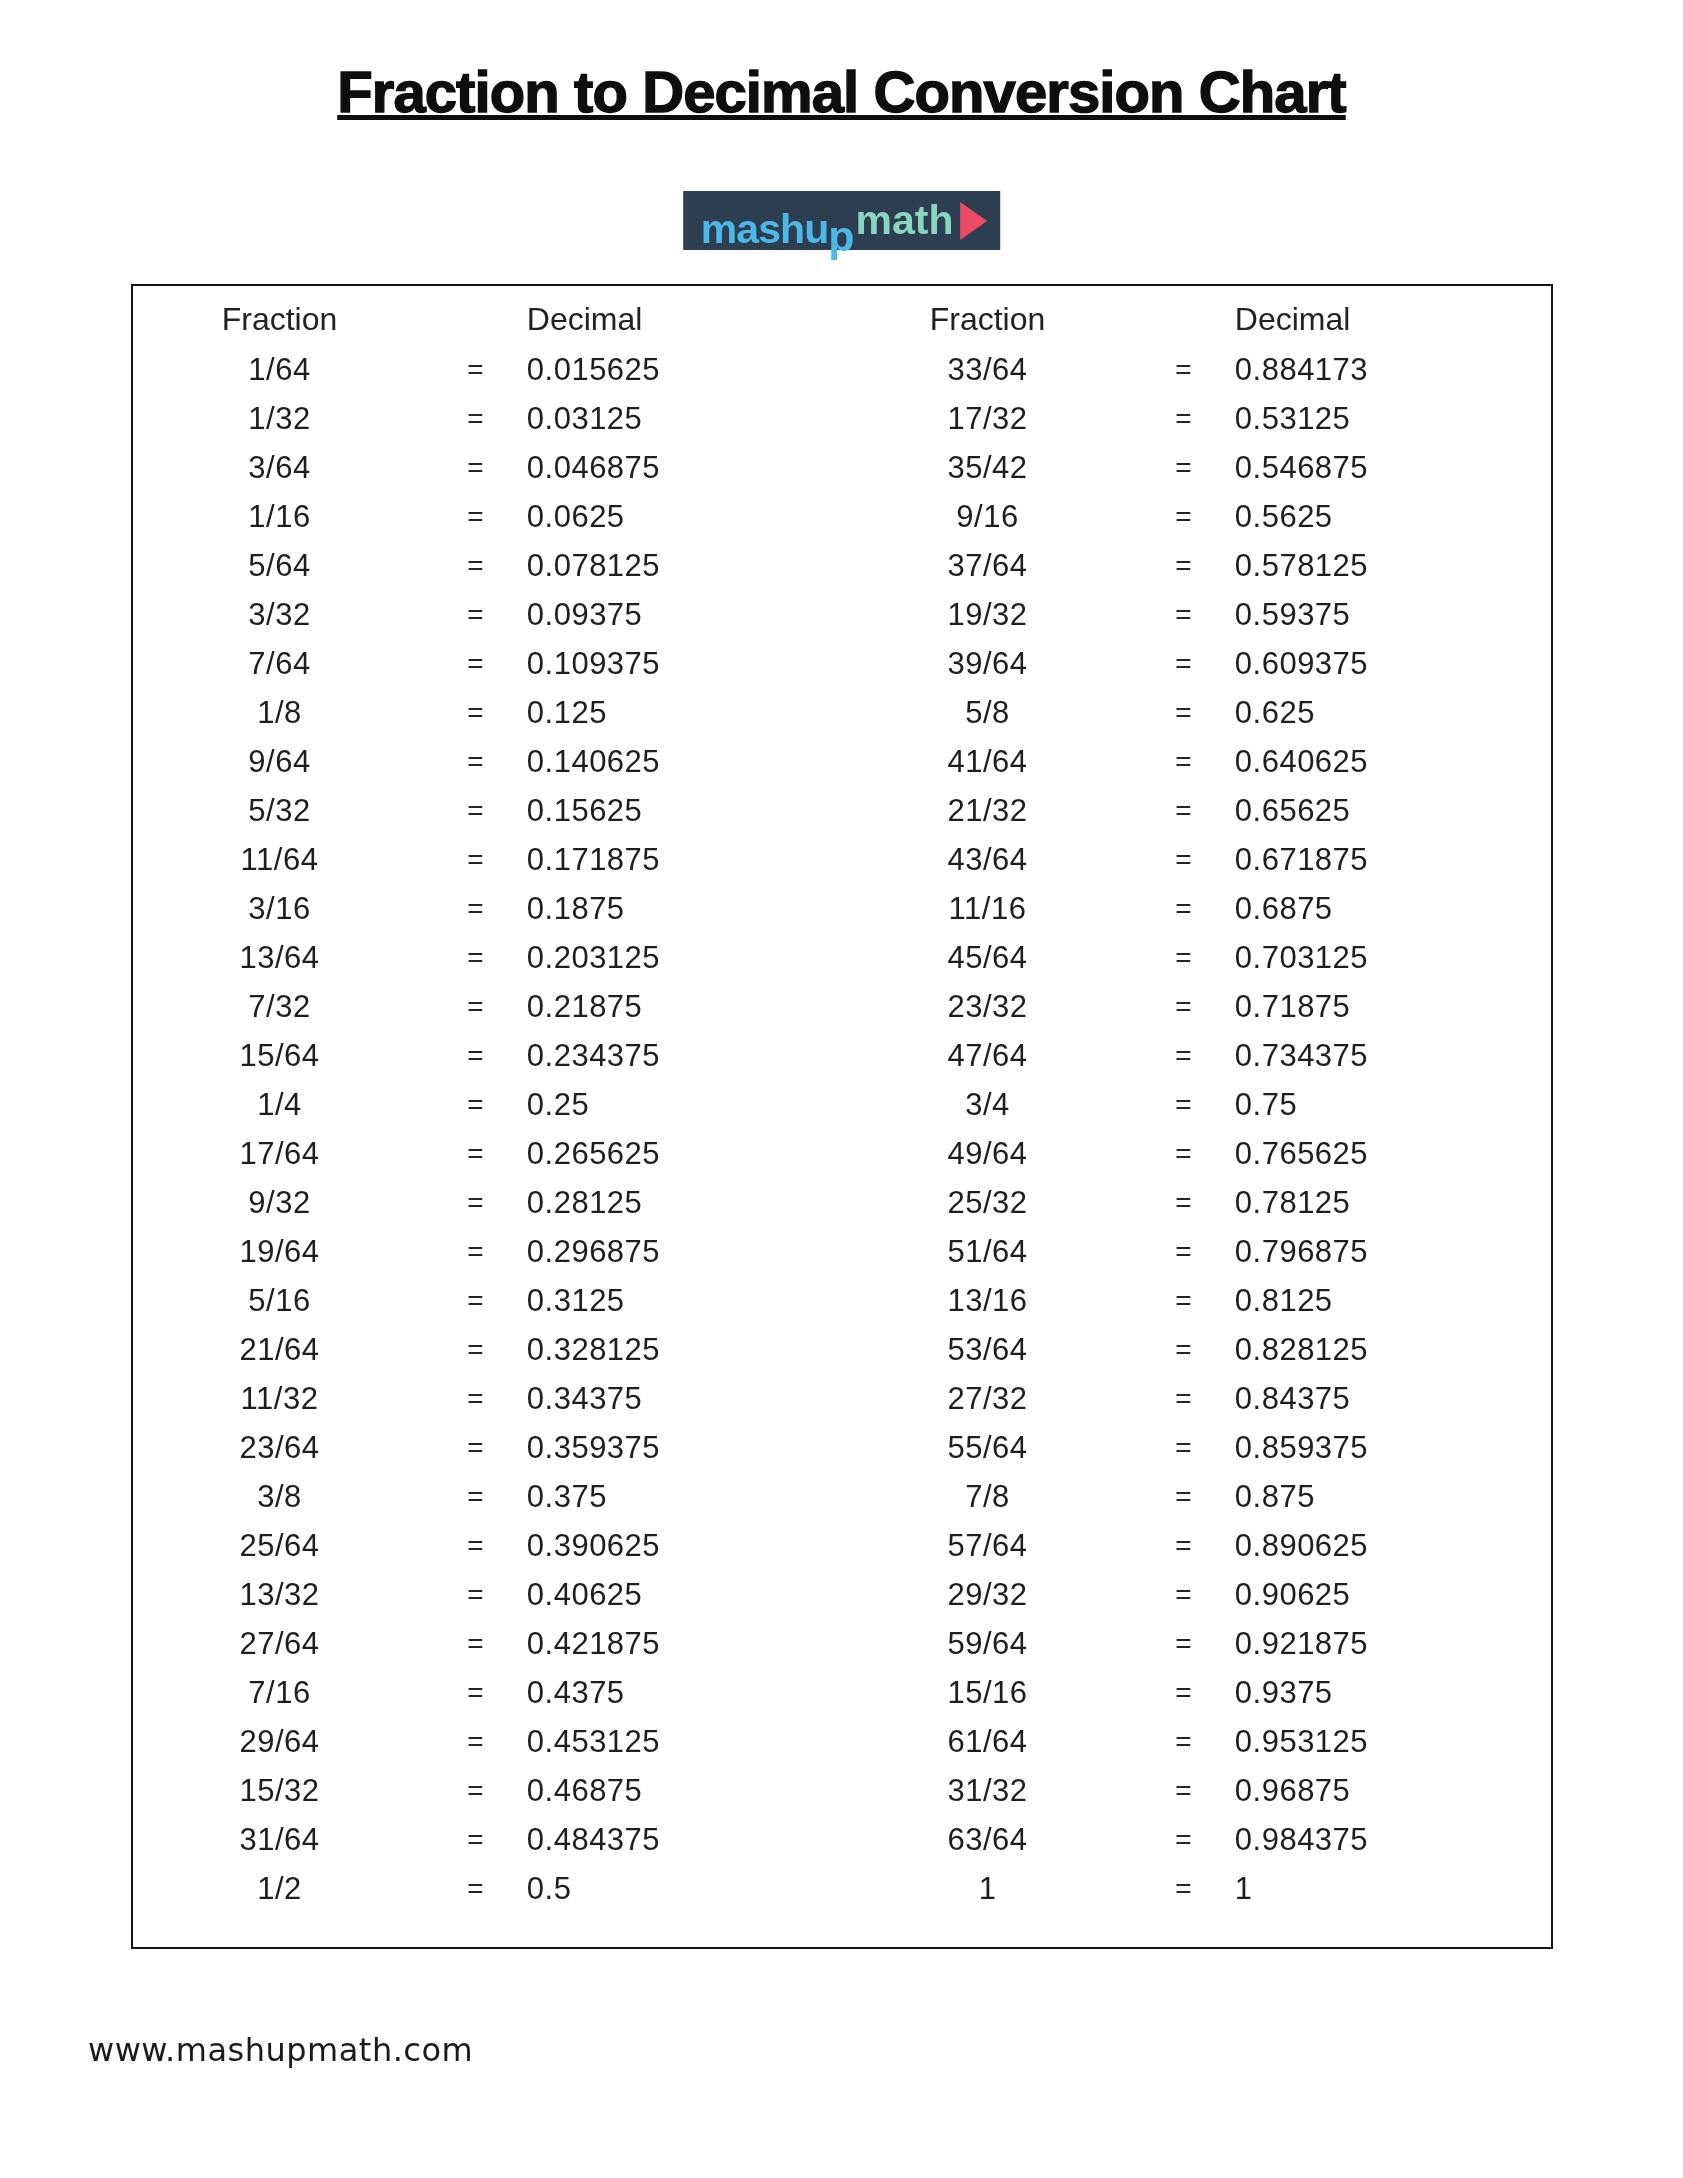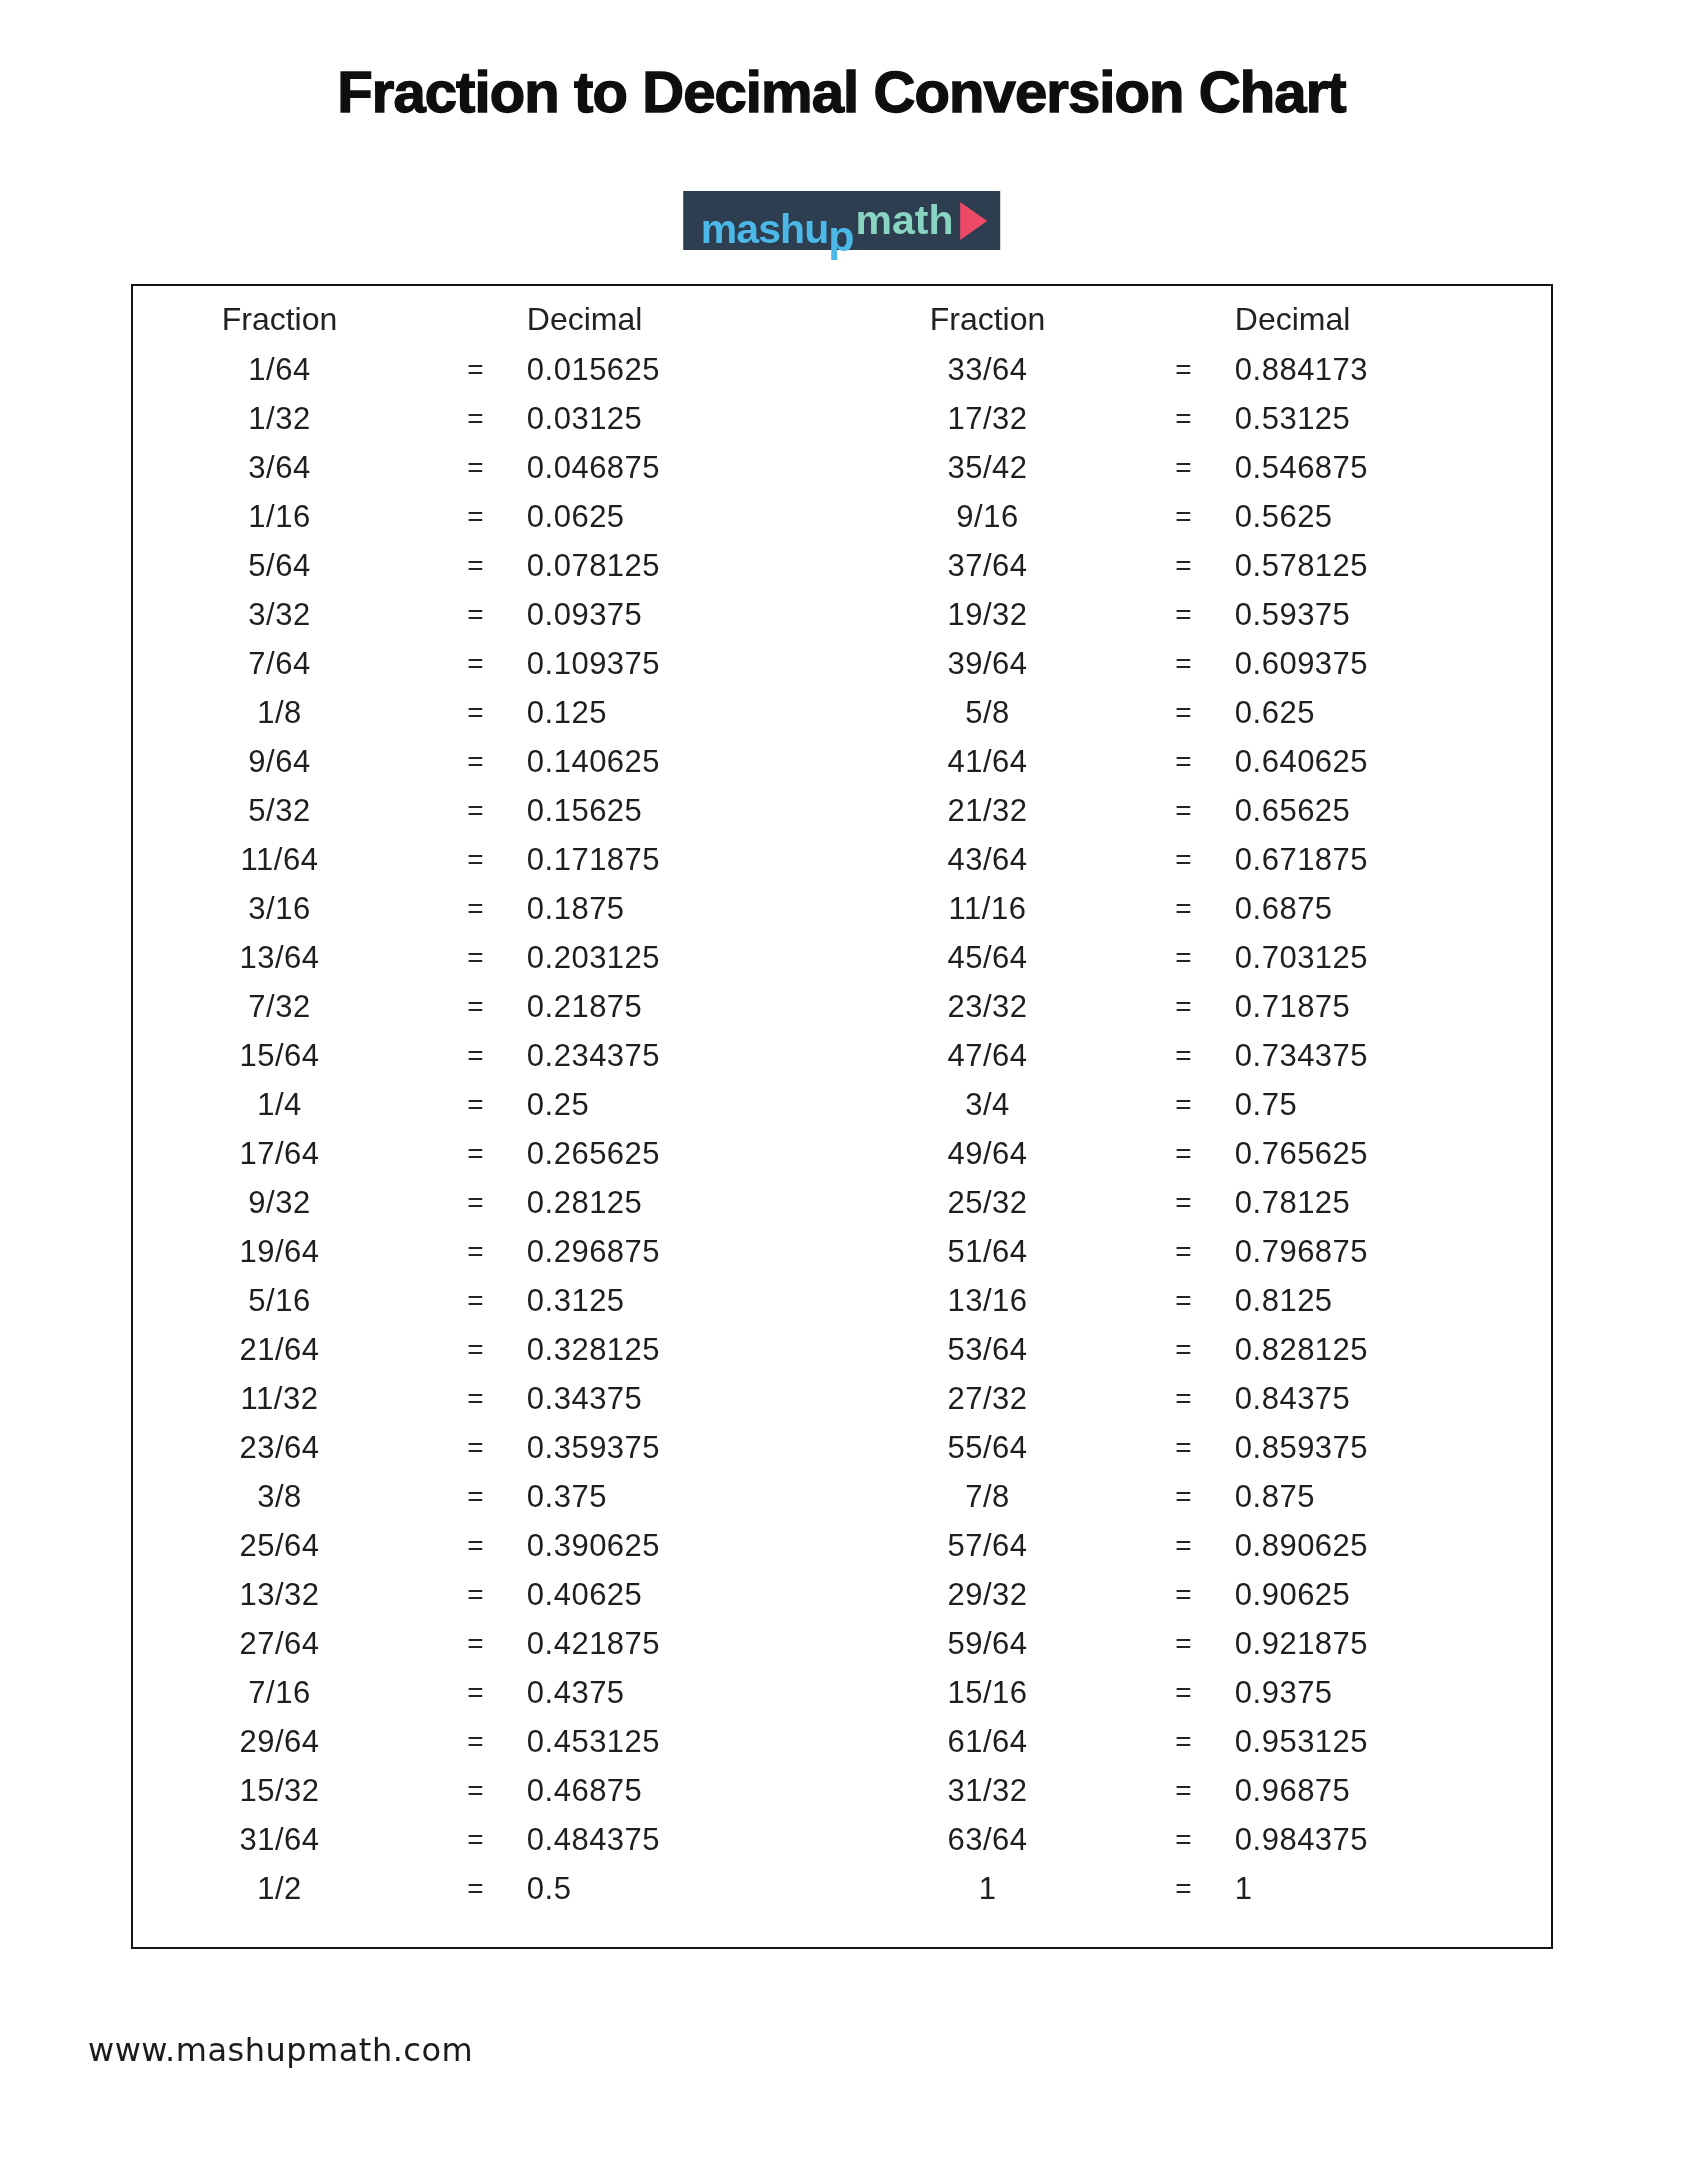--- a/index.html
+++ b/index.html
@@ -17,20 +17,21 @@
   .page-title {
     position: absolute;
     top: 58px;
     left: 0;
     width: 100%;
     text-align: center;
     font-size: 58px;
     font-weight: bold;
     letter-spacing: -0.9px;
     color: #0e0e0e;
+    text-decoration: underline;
     -webkit-text-stroke: 1.4px #0e0e0e;
   }
 
   
   .logo {
     position: absolute;
     top: 191px;
     left: 50%;
     transform: translateX(-50%);
     height: 59px;

